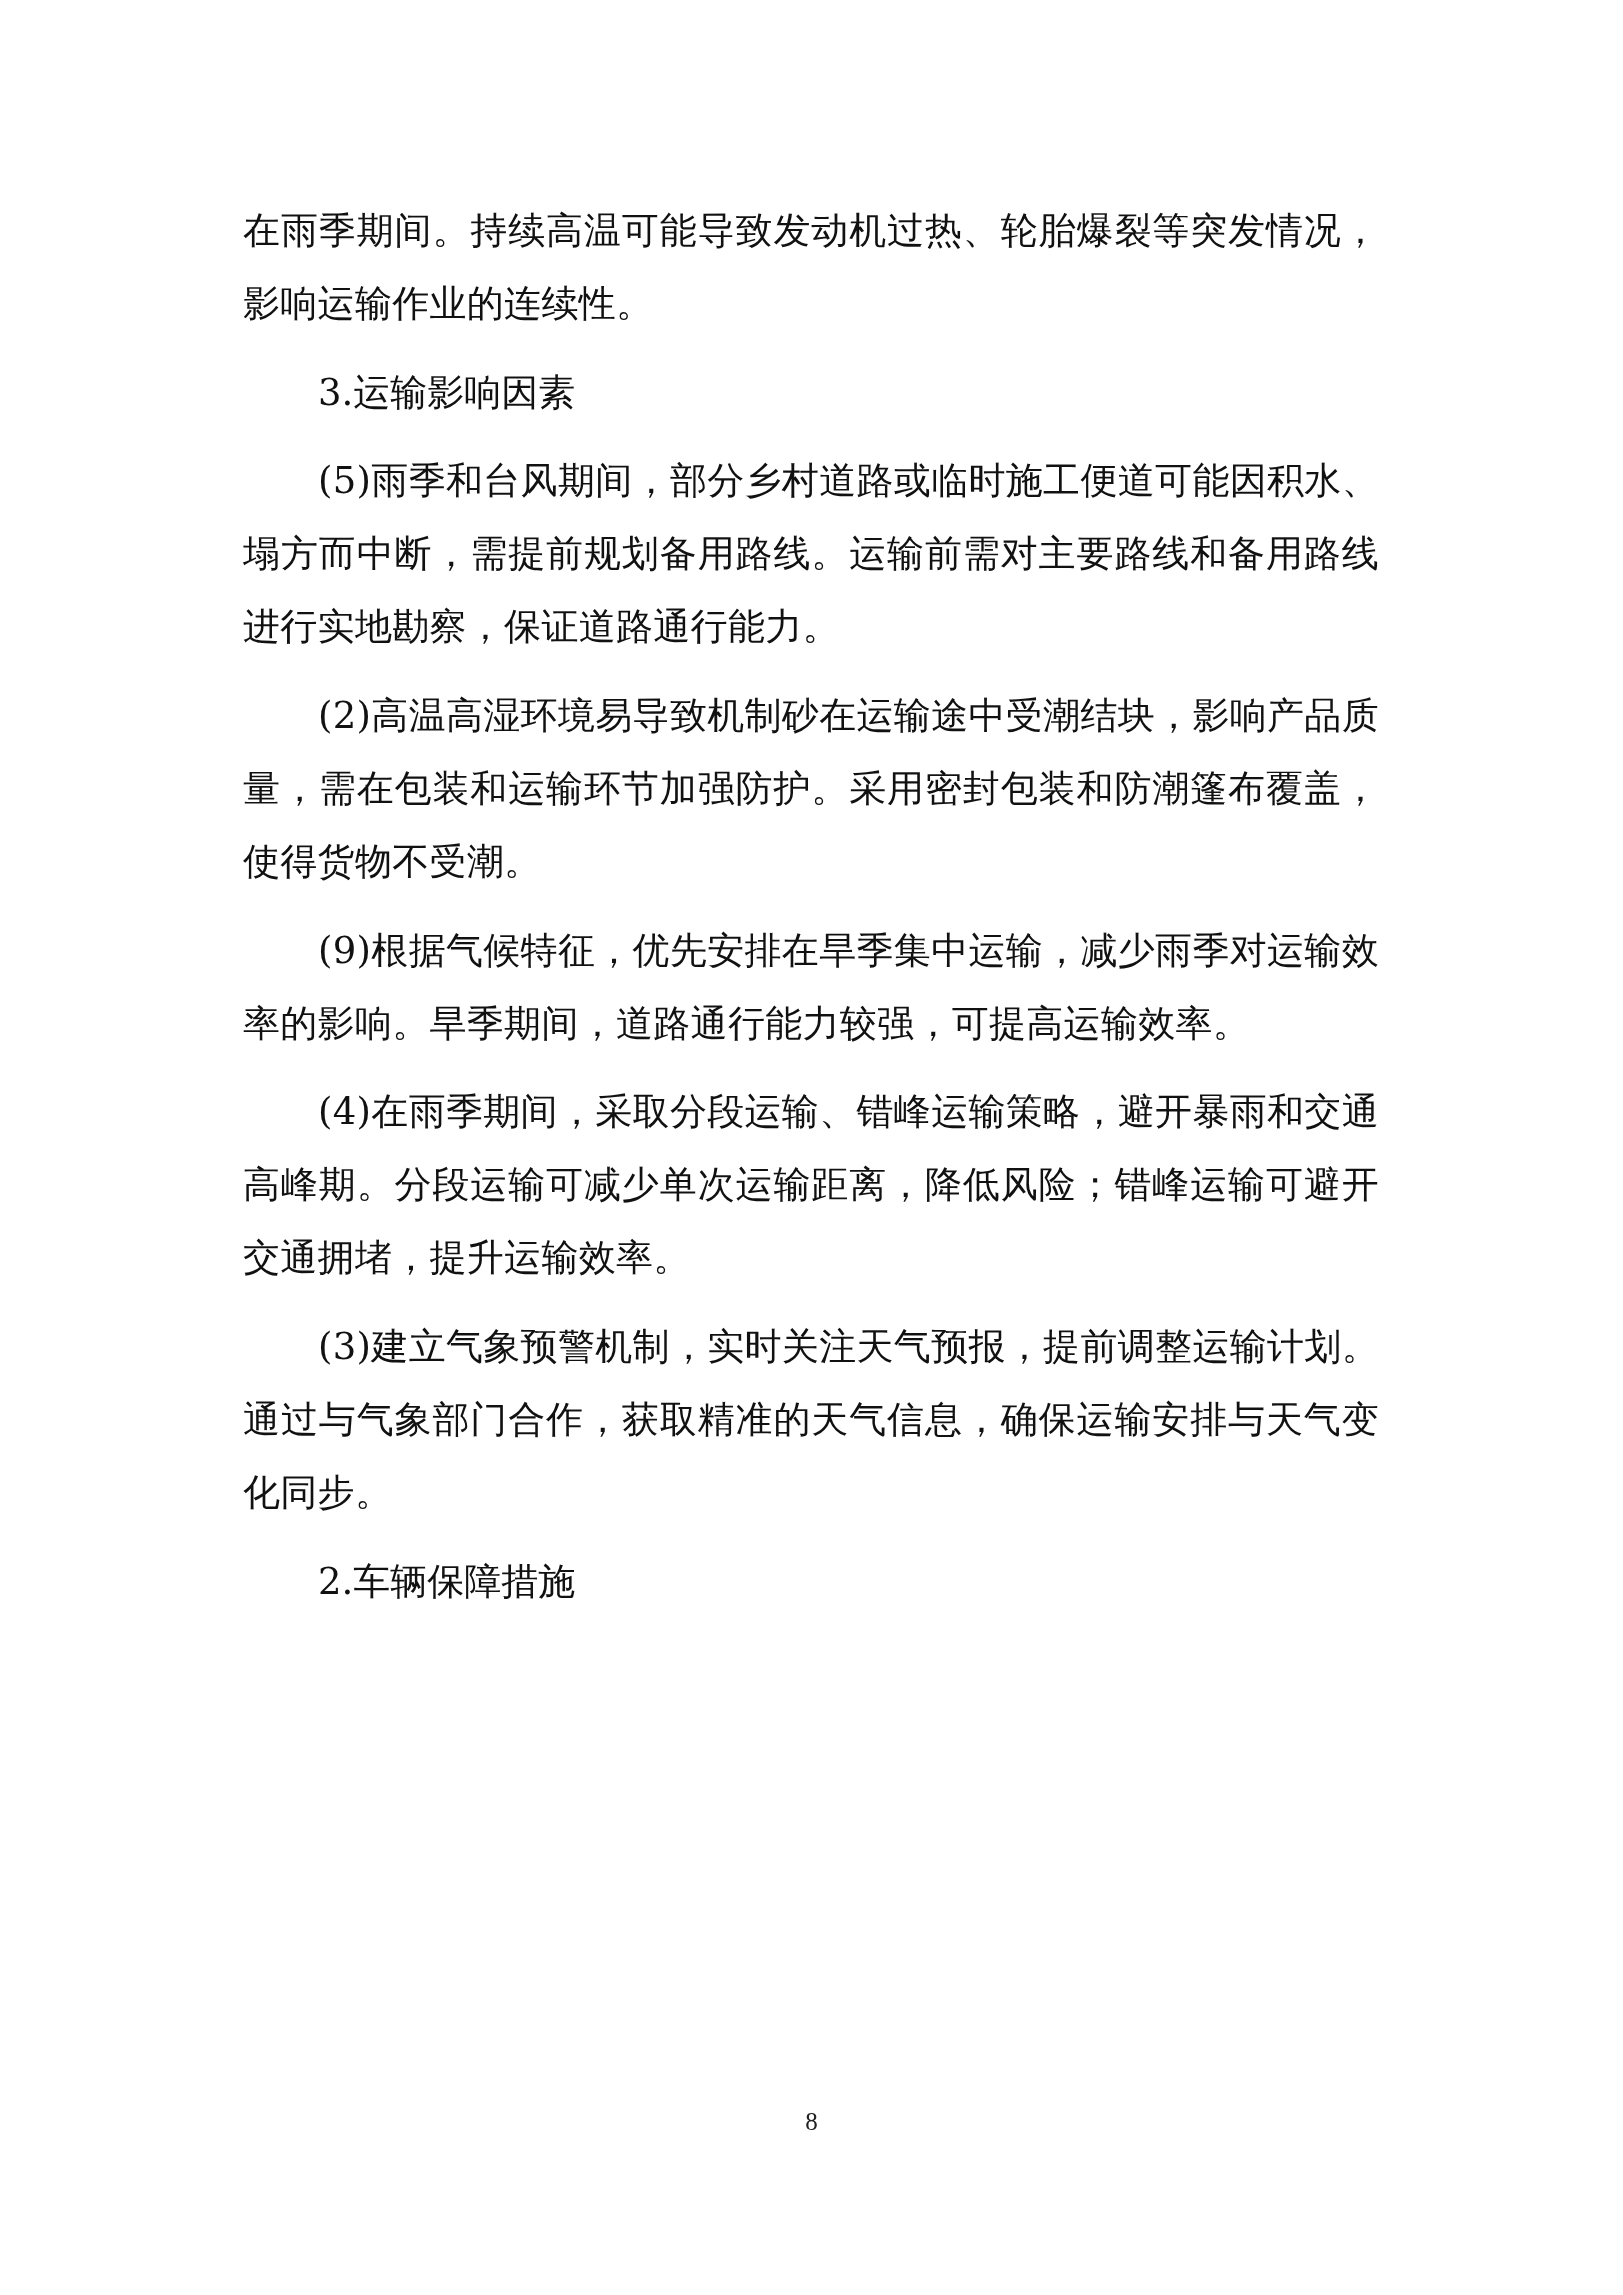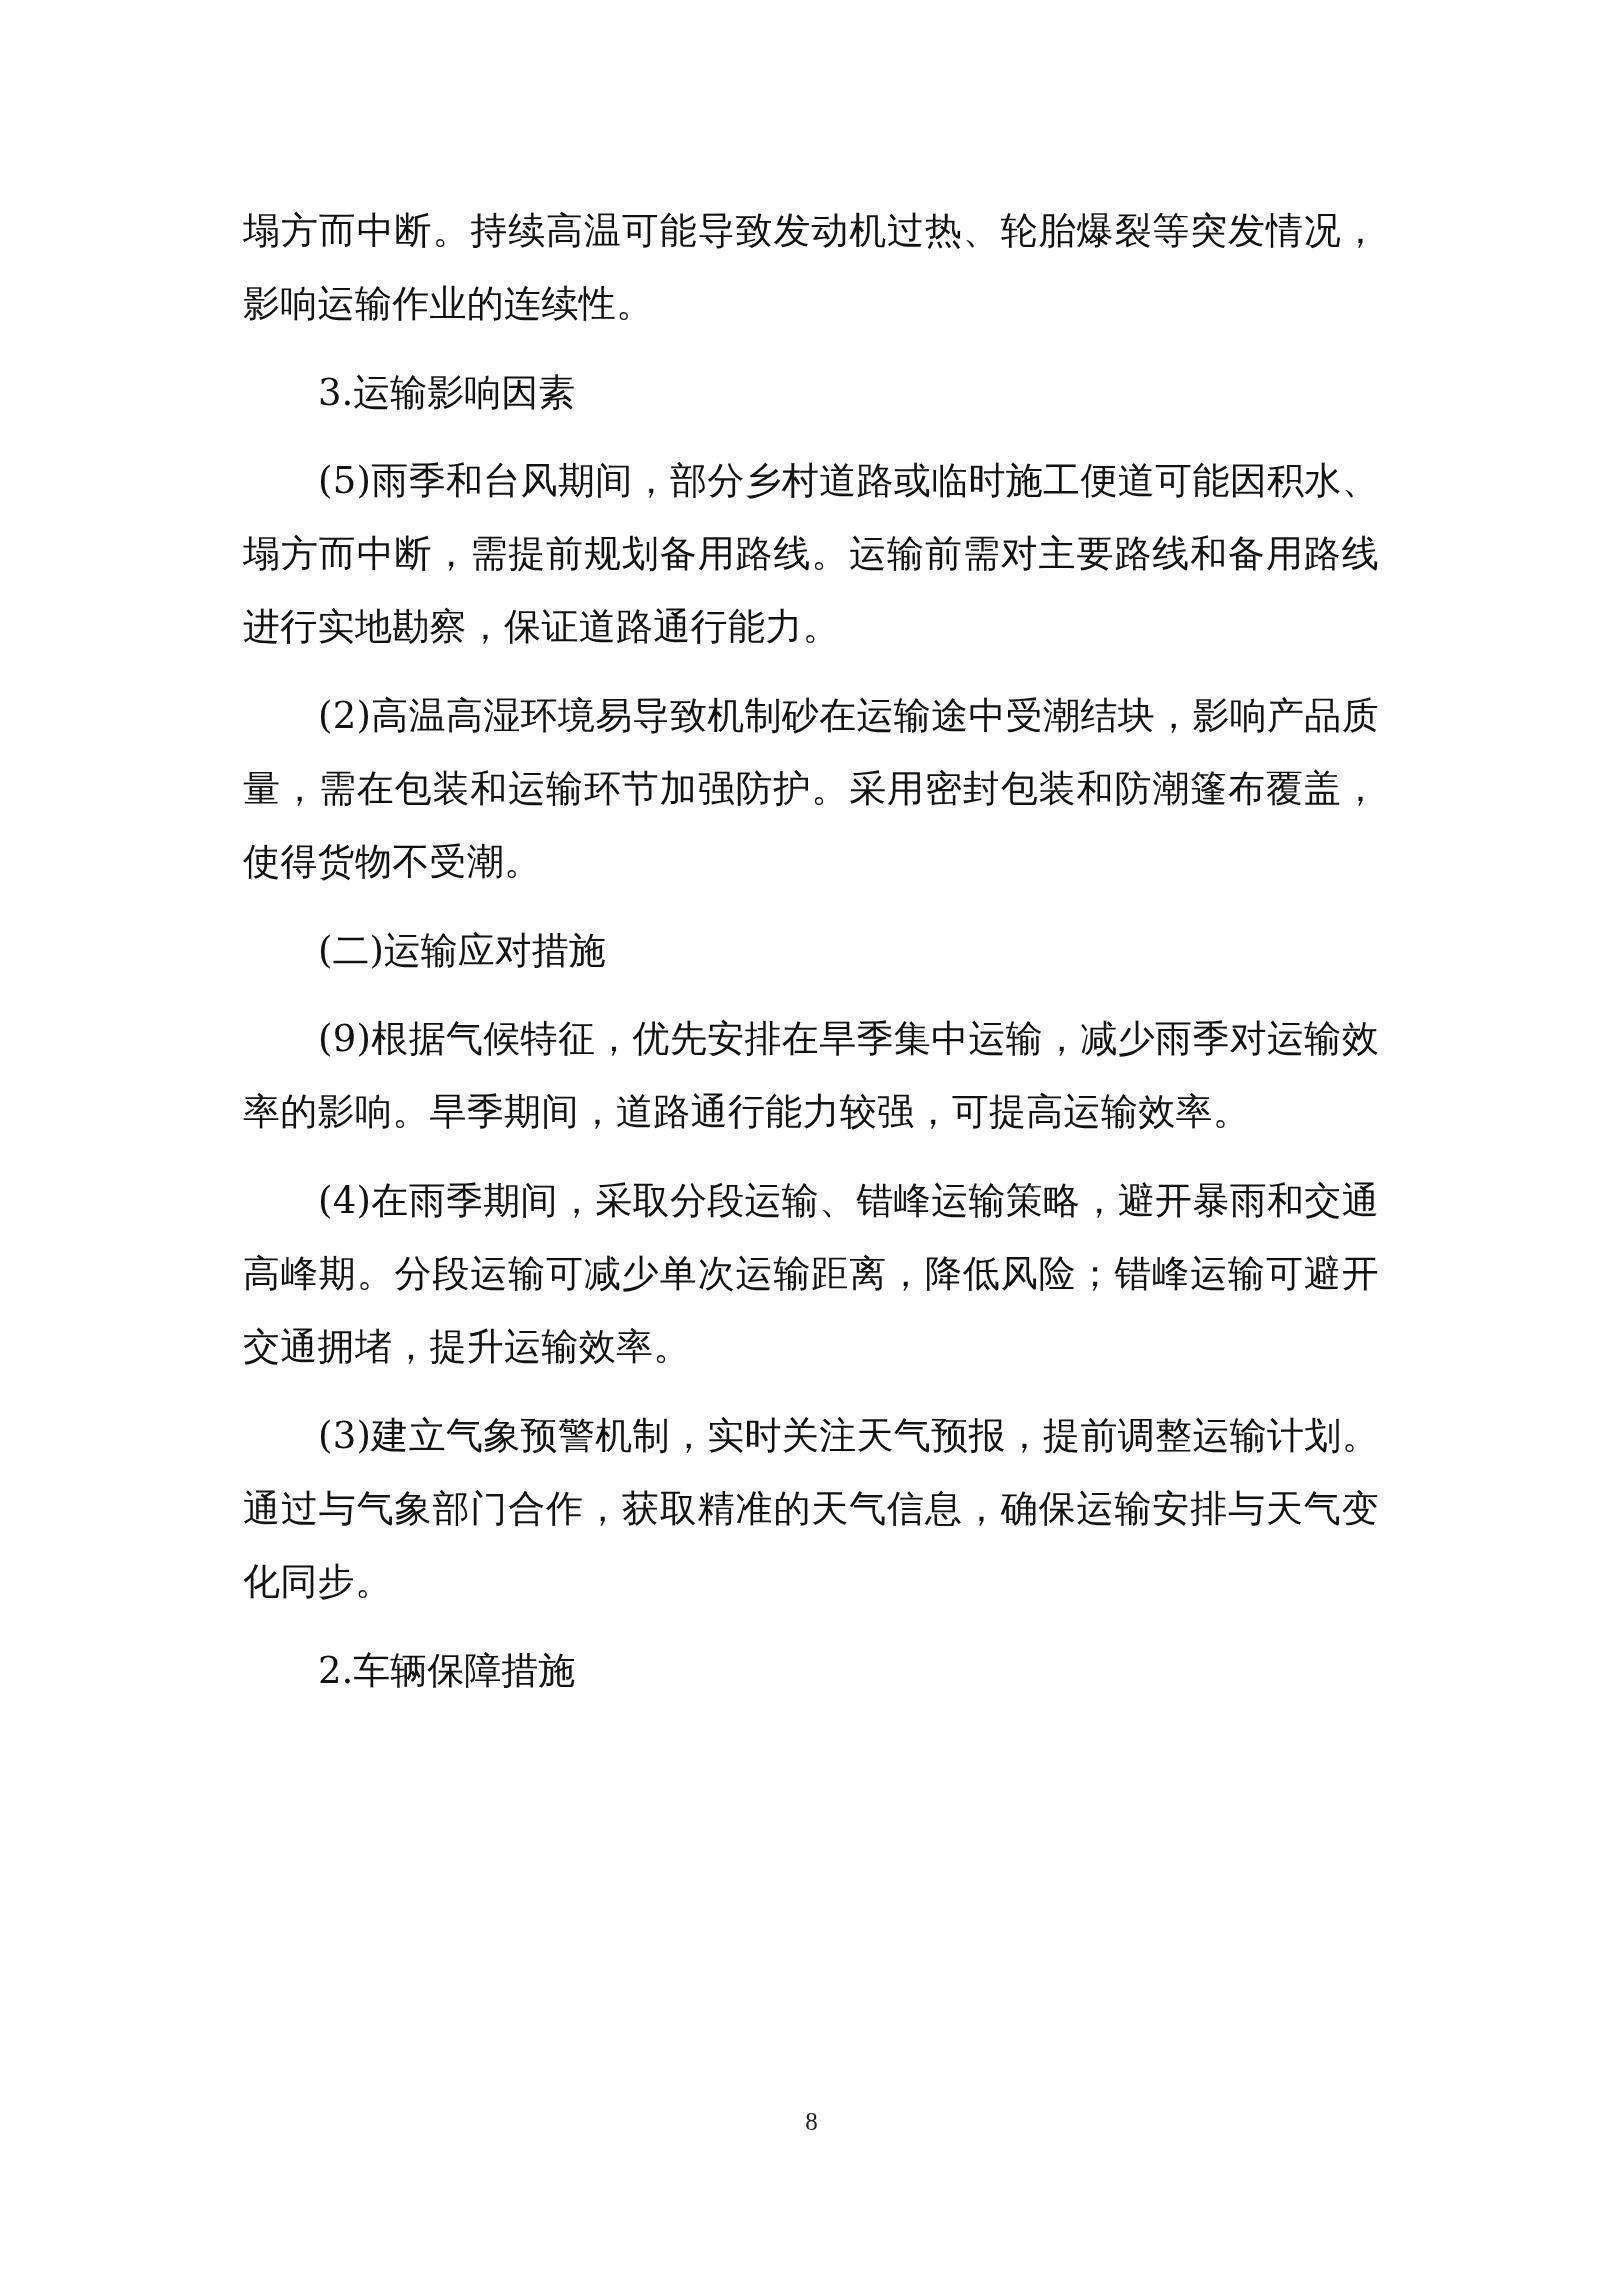--- a/index.html
+++ b/index.html
@@ -48,25 +48,24 @@
     text-align: center;
     font-family: "Liberation Serif", "DejaVu Serif", serif;
     font-size: 25px;
     color: #222222;
   }
 </style>
 </head>
 <body>
 
 <div class="page">
-  <p class="para">塌方而中断。持续高温可能导致发动机过热、轮胎爆裂等突发情况，影响运输作业的连续性。</p>
+  <p class="para">在雨季期间。持续高温可能导致发动机过热、轮胎爆裂等突发情况，影响运输作业的连续性。</p>
   <p class="heading">3.运输影响因素</p>
   <p class="para indent">(5)雨季和台风期间，部分乡村道路或临时施工便道可能因积水、塌方而中断，需提前规划备用路线。运输前需对主要路线和备用路线进行实地勘察，保证道路通行能力。</p>
   <p class="para indent">(2)高温高湿环境易导致机制砂在运输途中受潮结块，影响产品质量，需在包装和运输环节加强防护。采用密封包装和防潮篷布覆盖，使得货物不受潮。</p>
-  <p class="heading">(二)运输应对措施</p>
   <p class="para indent">(9)根据气候特征，优先安排在旱季集中运输，减少雨季对运输效率的影响。旱季期间，道路通行能力较强，可提高运输效率。</p>
   <p class="para indent">(4)在雨季期间，采取分段运输、错峰运输策略，避开暴雨和交通高峰期。分段运输可减少单次运输距离，降低风险；错峰运输可避开交通拥堵，提升运输效率。</p>
   <p class="para indent">(3)建立气象预警机制，实时关注天气预报，提前调整运输计划。通过与气象部门合作，获取精准的天气信息，确保运输安排与天气变化同步。</p>
   <p class="heading">2.车辆保障措施</p>
 </div>
 
 <div class="page-number">8</div>
 
 
 </body></html>

